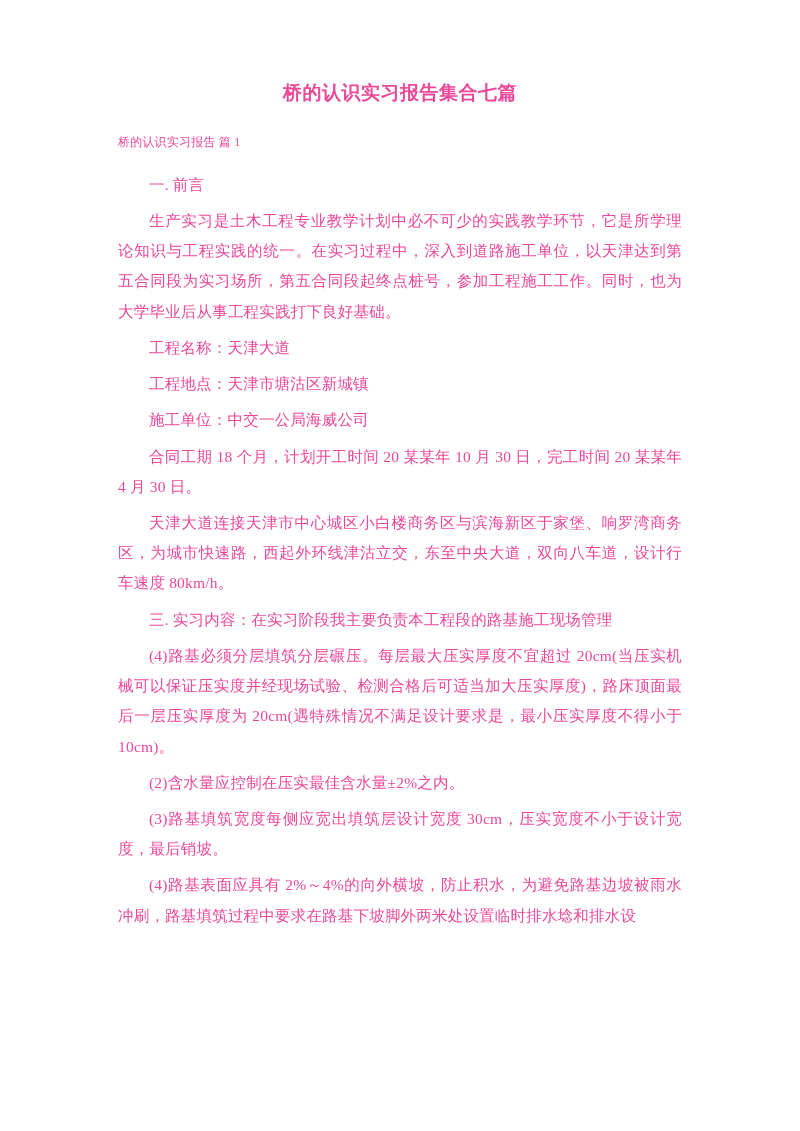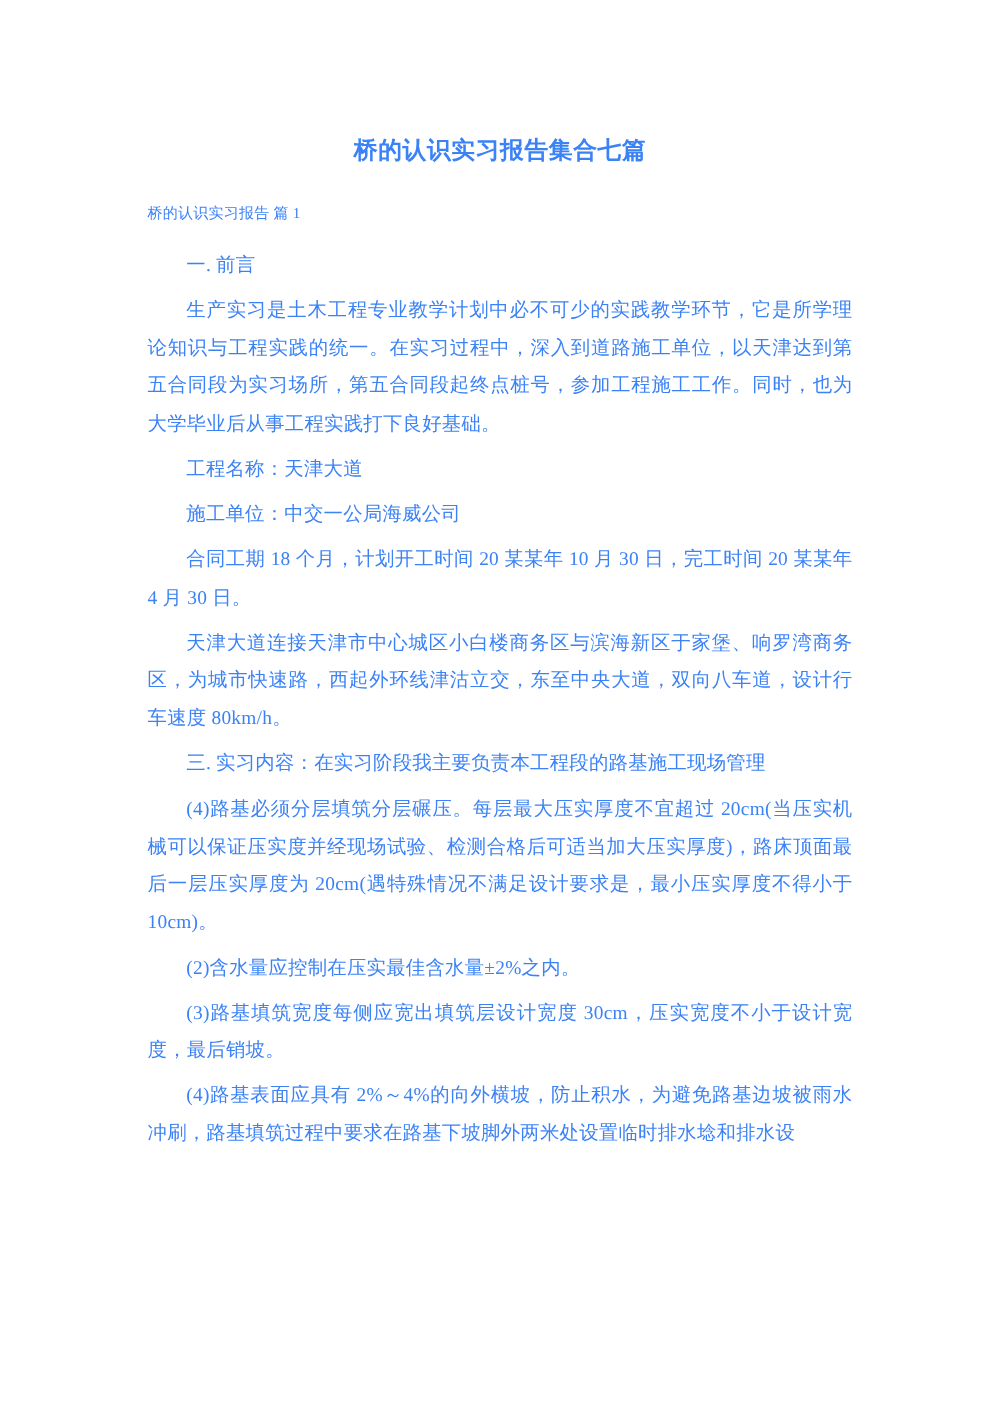--- a/index.html
+++ b/index.html
@@ -7,23 +7,23 @@
     padding: 0;
     background: #f2f2f2;
   }
   .page {
     width: 800px;
     height: 1131px;
     background: #ffffff;
     margin: 0 auto;
     position: relative;
     box-sizing: border-box;
-    padding: 108px 118px 60px 118px;
+    padding: 80px 118px 60px 118px;
     font-family: "Liberation Serif", "DejaVu Serif", serif;
-    color: #3b82f6;
+    color: #ec4899;
     overflow: hidden;
   }
   .doc-title {
     text-align: center;
     font-family: "Liberation Sans", "DejaVu Sans", sans-serif;
     font-weight: bold;
     font-size: 19px;
     letter-spacing: 0.5px;
     margin: 0 0 26px 0;
     line-height: 1.4;
@@ -51,20 +51,21 @@
 <div class="page">
 
   <h1 class="doc-title">桥的认识实习报告集合七篇</h1>
 
   <div class="subtitle">桥的认识实习报告  篇 1</div>
 
   <div id="doc-body">
       <p class="body-para">一. 前言</p>
       <p class="body-para">生产实习是土木工程专业教学计划中必不可少的实践教学环节，它是所学理论知识与工程实践的统一。在实习过程中，深入到道路施工单位，以天津达到第五合同段为实习场所，第五合同段起终点桩号，参加工程施工工作。同时，也为大学毕业后从事工程实践打下良好基础。</p>
       <p class="body-para">工程名称：天津大道</p>
+      <p class="body-para">工程地点：天津市塘沽区新城镇</p>
       <p class="body-para">施工单位：中交一公局海威公司</p>
       <p class="body-para">合同工期 18 个月，计划开工时间 20 某某年 10 月 30 日，完工时间 20 某某年 4 月 30 日。</p>
       <p class="body-para">天津大道连接天津市中心城区小白楼商务区与滨海新区于家堡、响罗湾商务区，为城市快速路，西起外环线津沽立交，东至中央大道，双向八车道，设计行车速度 80km/h。</p>
       <p class="body-para">三. 实习内容：在实习阶段我主要负责本工程段的路基施工现场管理</p>
       <p class="body-para">(4)路基必须分层填筑分层碾压。每层最大压实厚度不宜超过 20cm(当压实机械可以保证压实度并经现场试验、检测合格后可适当加大压实厚度)，路床顶面最后一层压实厚度为 20cm(遇特殊情况不满足设计要求是，最小压实厚度不得小于 10cm)。</p>
       <p class="body-para">(2)含水量应控制在压实最佳含水量±2%之内。</p>
       <p class="body-para">(3)路基填筑宽度每侧应宽出填筑层设计宽度 30cm，压实宽度不小于设计宽度，最后销坡。</p>
       <p class="body-para">(4)路基表面应具有 2%～4%的向外横坡，防止积水，为避免路基边坡被雨水冲刷，路基填筑过程中要求在路基下坡脚外两米处设置临时排水埝和排水设</p>
     </div>
 

